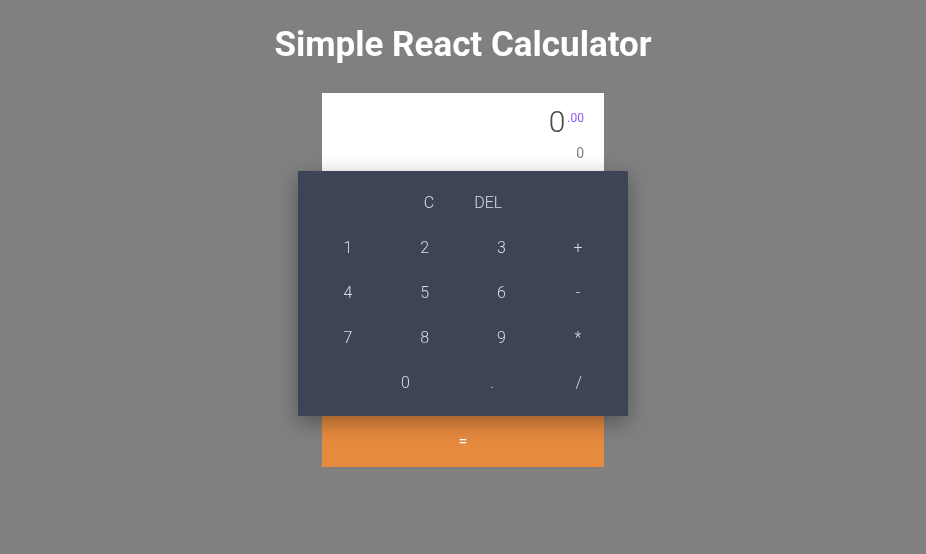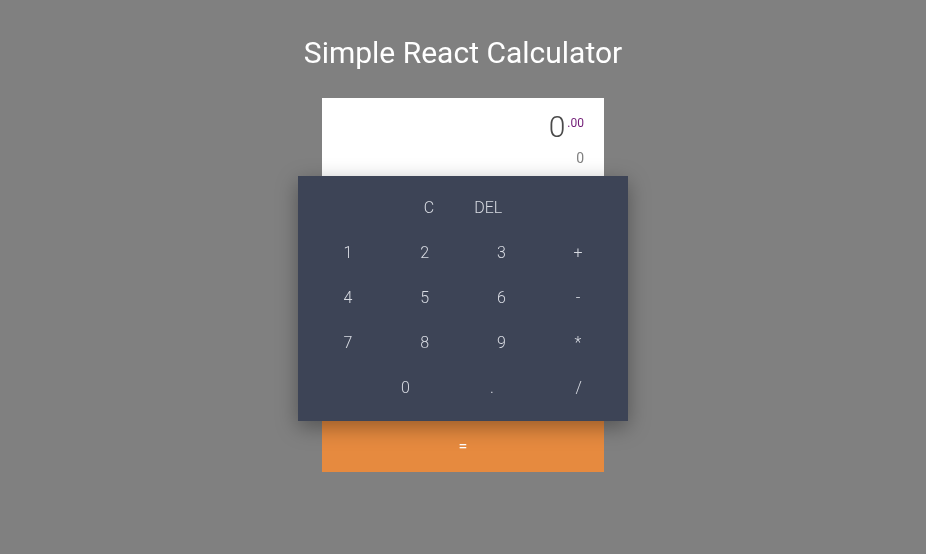--- a/index.html
+++ b/index.html
@@ -11,23 +11,23 @@
       background-color: #808080;
       font-family: -apple-system, BlinkMacSystemFont, "Segoe UI", Roboto, Helvetica, Arial, sans-serif;
       width: 926px;
       height: 554px;
       display: flex;
       flex-direction: column;
       align-items: center;
     }
     .title {
       color: #ffffff;
-      font-size: 30px;
-      font-weight: 400;
-      margin-top: 35px;
+      font-size: 35px;
+      font-weight: 700;
+      margin-top: 24px;
     }
     .calculator {
       margin-top: 28px;
       width: 282px;
       position: relative;
     }
     .display {
       background-color: #ffffff;
       padding: 14px 20px 10px 20px;
       text-align: right;
@@ -39,21 +39,21 @@
       display: flex;
       justify-content: flex-end;
       align-items: baseline;
     }
     .display-main-int {
       font-size: 30px;
       font-weight: 300;
     }
     .display-main-dec {
       font-size: 12px;
-      color: #701a75;
+      color: #8b5cf6;
       margin-left: 2px;
       position: relative;
       top: -10px;
     }
     .display-secondary {
       font-size: 14px;
       color: #808080;
       margin-top: 8px;
     }
     .keypad-wrapper {

